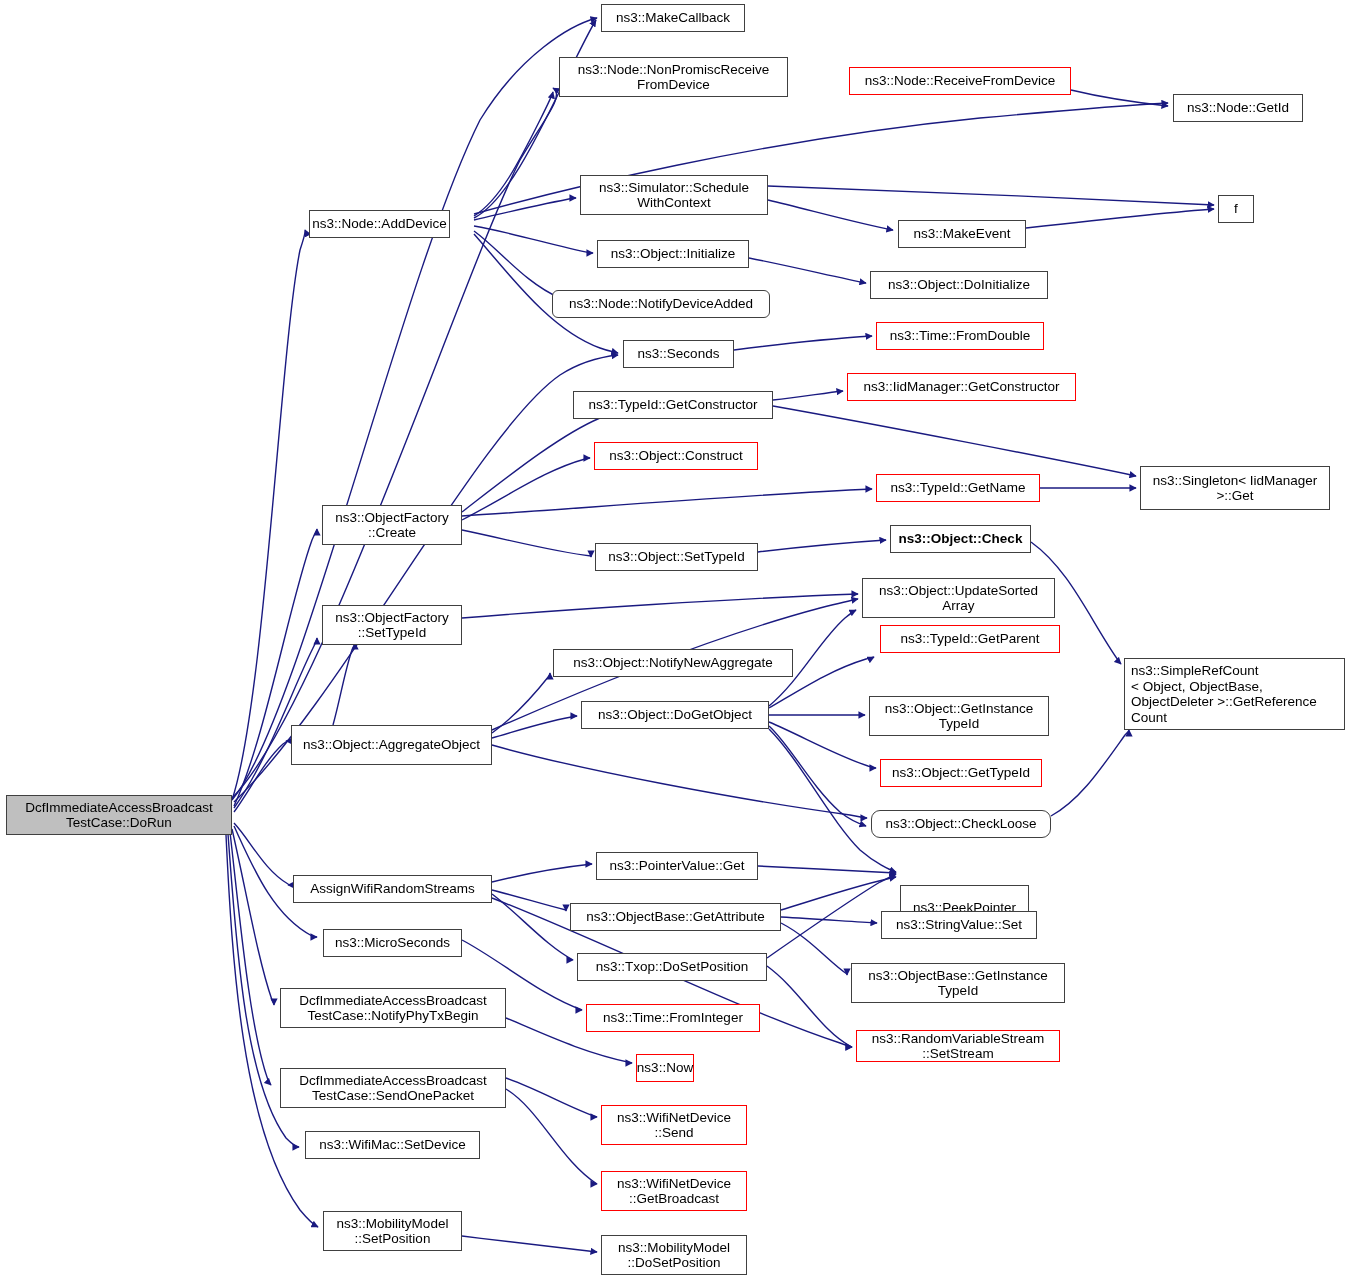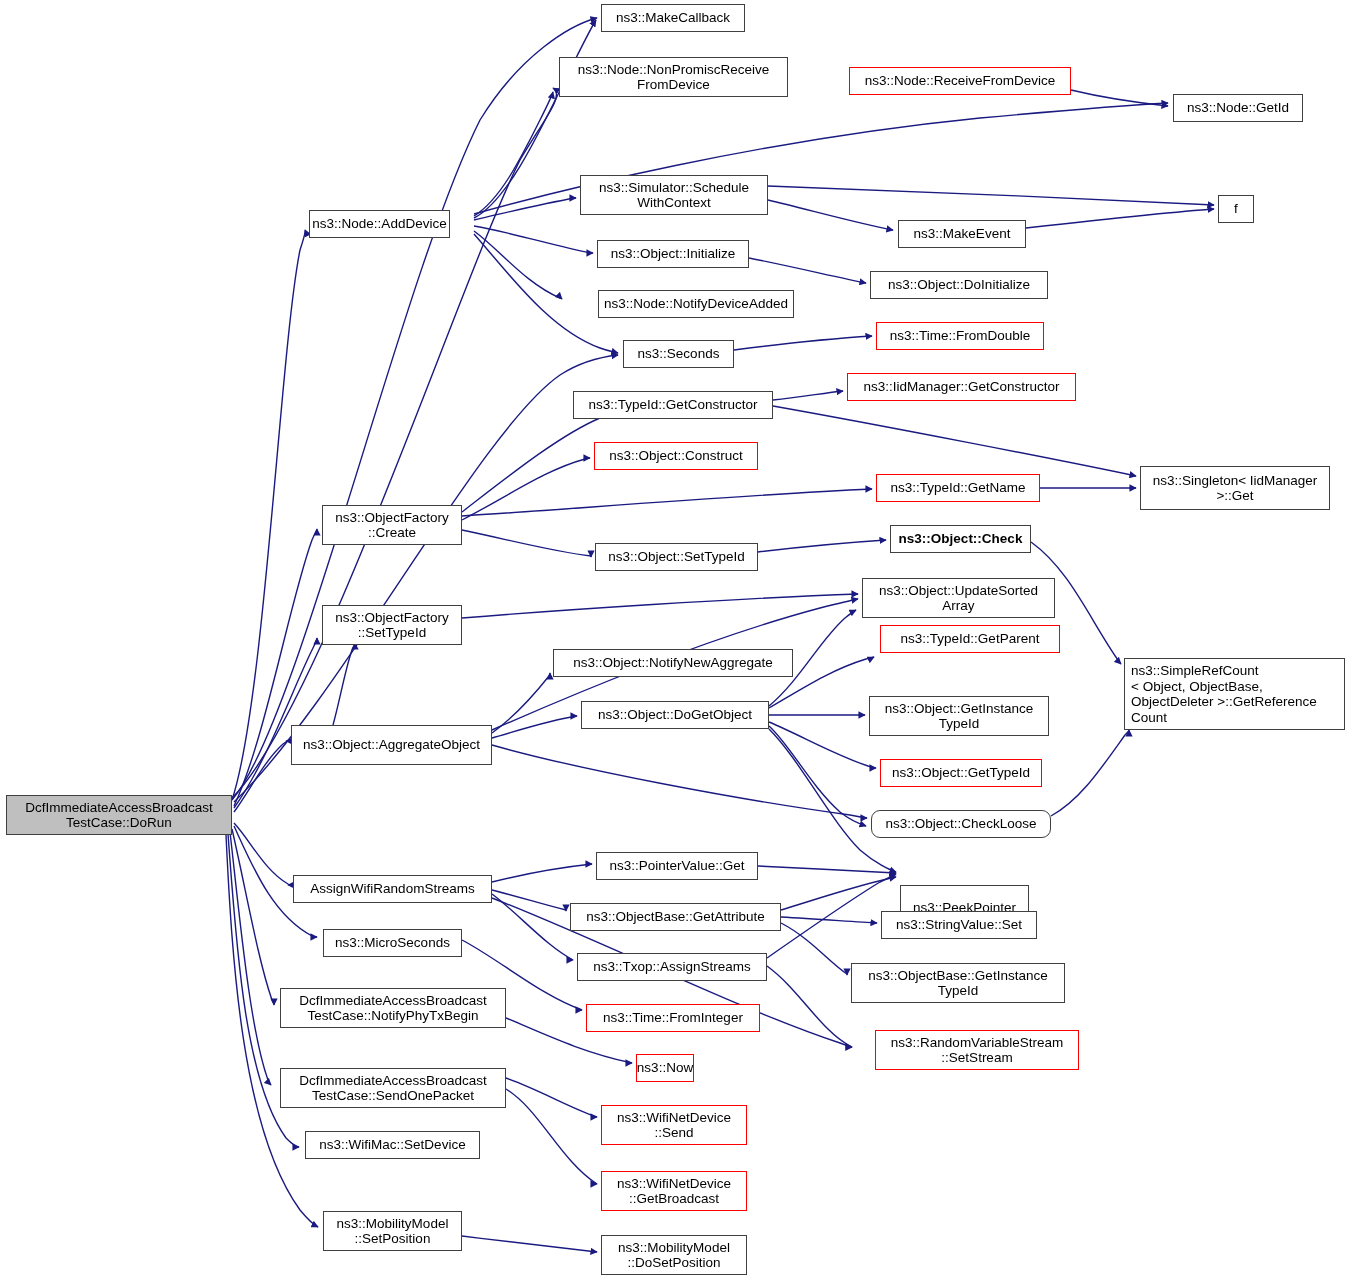--- a/index.html
+++ b/index.html
@@ -137,21 +137,21 @@
 FromDevice</div>
       <div class="node red" style="left: 849px; top: 67px; width: 222px; height: 28px;">ns3::Node::ReceiveFromDevice</div>
       <div class="node" style="left: 1173px; top: 94px; width: 130px; height: 28px;">ns3::Node::GetId</div>
       <div class="node" style="left: 309px; top: 210px; width: 141px; height: 28px;">ns3::Node::AddDevice</div>
       <div class="node" style="left: 580px; top: 175px; width: 188px; height: 40px;">ns3::Simulator::Schedule
 WithContext</div>
       <div class="node" style="left: 1218px; top: 195px; width: 36px; height: 28px;">f</div>
       <div class="node" style="left: 898px; top: 220px; width: 128px; height: 28px;">ns3::MakeEvent</div>
       <div class="node" style="left: 597px; top: 240px; width: 152px; height: 28px;">ns3::Object::Initialize</div>
       <div class="node" style="left: 870px; top: 271px; width: 178px; height: 28px;">ns3::Object::DoInitialize</div>
-      <div class="node" style="left: 598px; top: 290px; width: 196px; height: 28px;">ns3::Node::NotifyDeviceAdded</div>
+      <div class="node" style="left: 552px; top: 290px; width: 218px; height: 28px; border-radius: 6px;">ns3::Node::NotifyDeviceAdded</div>
       <div class="node" style="left: 623px; top: 340px; width: 111px; height: 28px;">ns3::Seconds</div>
       <div class="node red" style="left: 876px; top: 322px; width: 168px; height: 28px;">ns3::Time::FromDouble</div>
       <div class="node" style="left: 573px; top: 391px; width: 200px; height: 28px;">ns3::TypeId::GetConstructor</div>
       <div class="node red" style="left: 847px; top: 373px; width: 229px; height: 28px;">ns3::IidManager::GetConstructor</div>
       <div class="node red" style="left: 594px; top: 442px; width: 164px; height: 28px;">ns3::Object::Construct</div>
       <div class="node" style="left: 322px; top: 505px; width: 140px; height: 40px;">ns3::ObjectFactory
 ::Create</div>
       <div class="node red" style="left: 876px; top: 474px; width: 164px; height: 28px;">ns3::TypeId::GetName</div>
       <div class="node" style="left: 1140px; top: 466px; width: 190px; height: 44px;">ns3::Singleton&lt; IidManager
 &gt;::Get</div>
@@ -172,27 +172,27 @@
 Count</div>
       <div class="node" style="left: 291px; top: 725px; width: 201px; height: 40px;">ns3::Object::AggregateObject</div>
       <div class="node red" style="left: 880px; top: 759px; width: 162px; height: 28px;">ns3::Object::GetTypeId</div>
       <div class="node" style="left: 871px; top: 810px; width: 180px; height: 28px; border-radius: 9px;">ns3::Object::CheckLoose</div>
       <div class="node" style="left: 596px; top: 852px; width: 162px; height: 28px;">ns3::PointerValue::Get</div>
       <div class="node" style="left: 900px; top: 861px; width: 129px; height: 46px; margin-top: 24px;">ns3::PeekPointer</div>
       <div class="node" style="left: 293px; top: 875px; width: 199px; height: 28px;">AssignWifiRandomStreams</div>
       <div class="node" style="left: 570px; top: 903px; width: 211px; height: 28px;">ns3::ObjectBase::GetAttribute</div>
       <div class="node" style="left: 881px; top: 911px; width: 156px; height: 28px;">ns3::StringValue::Set</div>
       <div class="node" style="left: 323px; top: 929px; width: 139px; height: 28px;">ns3::MicroSeconds</div>
-      <div class="node" style="left: 577px; top: 953px; width: 190px; height: 28px;">ns3::Txop::AssignStreams</div>
+      <div class="node" style="left: 577px; top: 953px; width: 190px; height: 28px;">ns3::Txop::DoSetPosition</div>
       <div class="node" style="left: 851px; top: 963px; width: 214px; height: 40px;">ns3::ObjectBase::GetInstance
 TypeId</div>
       <div class="node" style="left: 280px; top: 988px; width: 226px; height: 40px;">DcfImmediateAccessBroadcast
 TestCase::NotifyPhyTxBegin</div>
       <div class="node red" style="left: 586px; top: 1004px; width: 174px; height: 28px;">ns3::Time::FromInteger</div>
-      <div class="node red" style="left: 875px; top: 1030px; width: 204px; height: 40px;">ns3::RandomVariableStream
+      <div class="node red" style="left: 856px; top: 1030px; width: 204px; height: 32px;">ns3::RandomVariableStream
 ::SetStream</div>
       <div class="node red" style="left: 636px; top: 1054px; width: 58px; height: 28px;">ns3::Now</div>
       <div class="node" style="left: 280px; top: 1068px; width: 226px; height: 40px;">DcfImmediateAccessBroadcast
 TestCase::SendOnePacket</div>
       <div class="node red" style="left: 601px; top: 1105px; width: 146px; height: 40px;">ns3::WifiNetDevice
 ::Send</div>
       <div class="node" style="left: 305px; top: 1131px; width: 175px; height: 28px;">ns3::WifiMac::SetDevice</div>
       <div class="node red" style="left: 601px; top: 1171px; width: 146px; height: 40px;">ns3::WifiNetDevice
 ::GetBroadcast</div>
       <div class="node" style="left: 323px; top: 1211px; width: 139px; height: 40px;">ns3::MobilityModel

